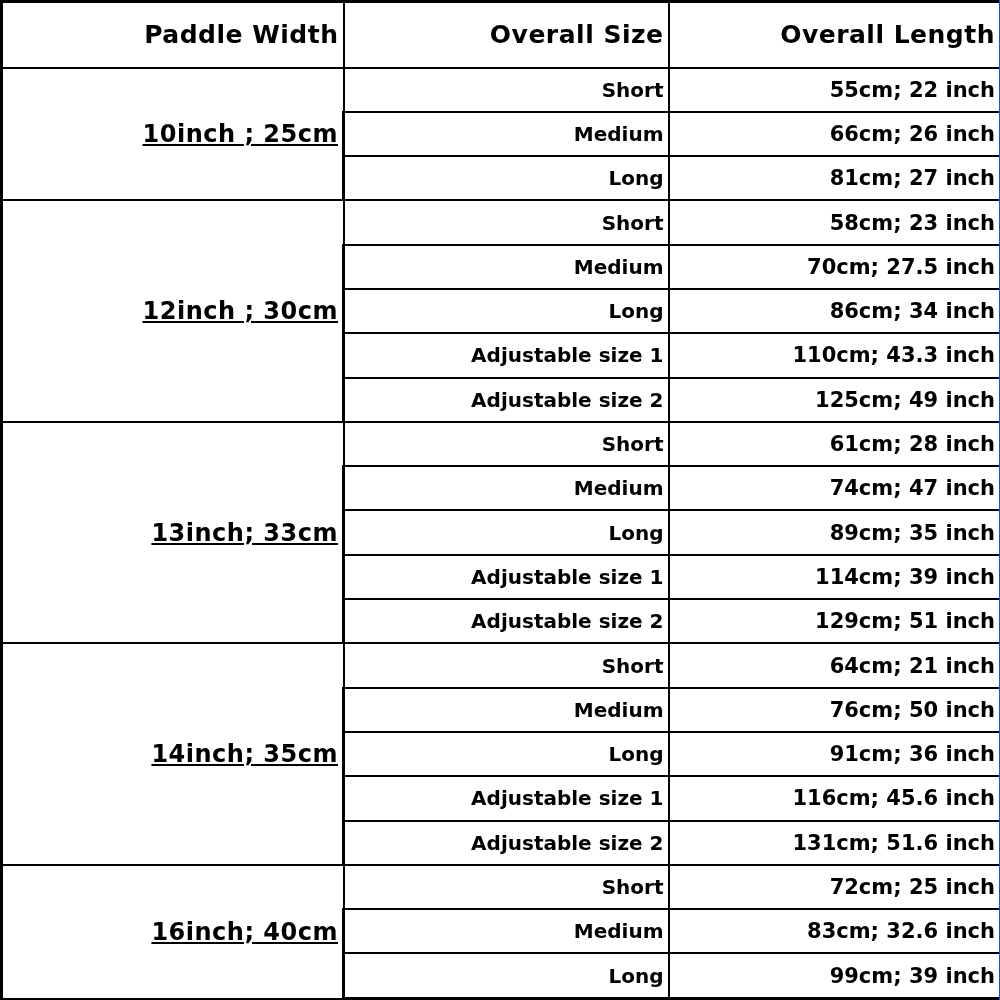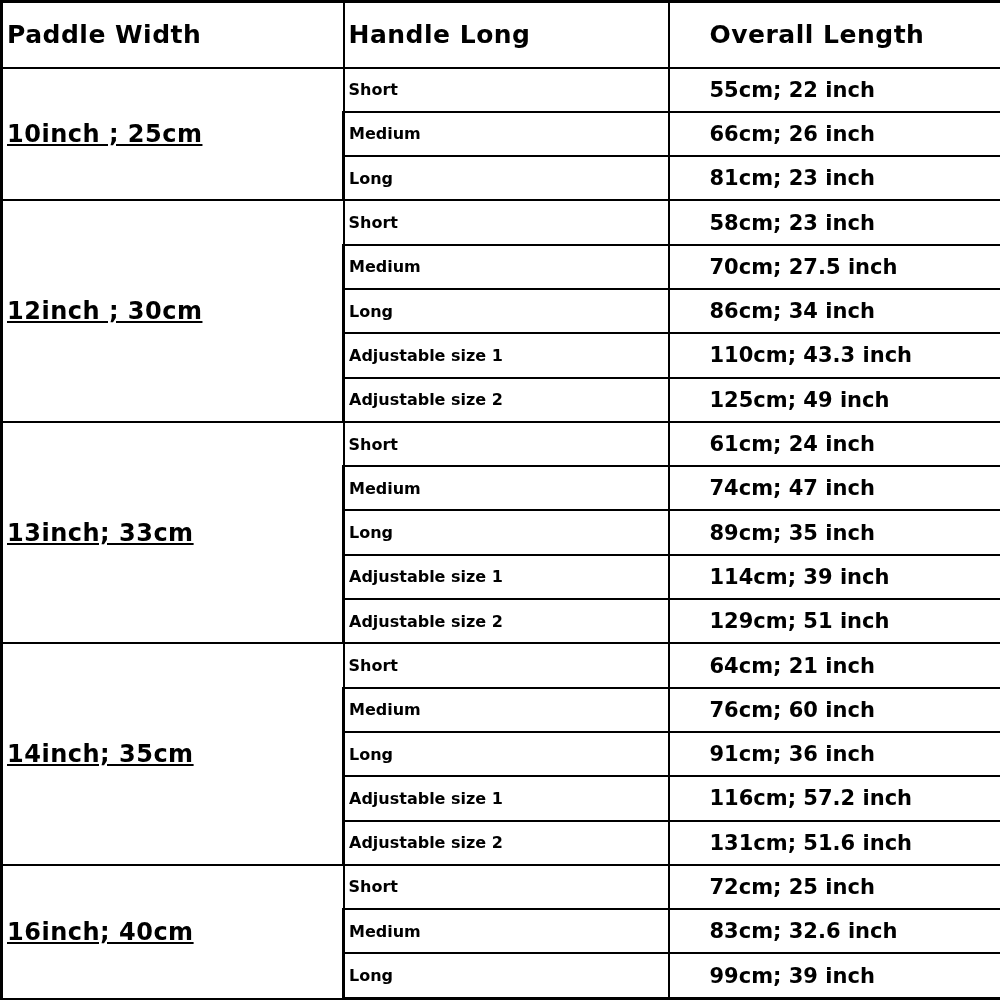--- a/index.html
+++ b/index.html
@@ -16,79 +16,79 @@
     height: 1000px;
     border-collapse: collapse;
     table-layout: fixed;
   }
   #size-table col.c-width  { width: 342px; }
   #size-table col.c-handle { width: 325px; }
   #size-table col.c-length { width: 333px; }
 
   #size-table th, #size-table td {
     border: 2px solid #000000;
-    text-align: left;
+    text-align: right;
     vertical-align: middle;
     padding: 2px 4px;
     color: #000000;
     font-weight: bold;
   }
   
   #size-table tr:first-child th { border-top: 3px solid #000; }
   #size-table tr td:first-child, #size-table tr th:first-child { border-left: 3px solid #000; }
-  #size-table tr td:last-child, #size-table tr th:last-child { border-right: 3px solid #1d4ed8; padding-left: 40px; }
+  #size-table tr td:last-child, #size-table tr th:last-child { border-right: 5px solid #1d4ed8; padding-left: 40px; }
   #size-table tr:last-child td { border-bottom: 3px solid #000; }
 
   thead th {
     color: #ff0000;
     font-size: 25px;
     letter-spacing: 0.5px;
     height: 66px;
   }
   td.width-cell {
     font-size: 24px;
     letter-spacing: 0.5px;
     text-decoration: underline;
   }
   td.handle-cell {
-    font-size: 16px;
+    font-size: 20px;
   }
   td.length-cell {
     font-size: 21px;
   }
 </style>
 </head>
 <body>
 
 <table id="size-table">
   <colgroup>
     <col class="c-width">
     <col class="c-handle">
     <col class="c-length">
   </colgroup>
   <thead>
     <tr>
       <th>Paddle  Width</th>
-      <th>Handle Long</th>
+      <th>Overall Size</th>
       <th>Overall Length</th>
     </tr>
   </thead>
   <tbody id="table-body">
       <tr>
         <td class="width-cell" rowspan="3">10inch ; 25cm</td>
         <td class="handle-cell">Short</td>
         <td class="length-cell">55cm;  22 inch</td>
       </tr>
       <tr>
         <td class="handle-cell">Medium</td>
         <td class="length-cell">66cm;  26 inch</td>
       </tr>
       <tr>
         <td class="handle-cell">Long</td>
-        <td class="length-cell">81cm;  23 inch</td>
+        <td class="length-cell">81cm;  27 inch</td>
       </tr>
       <tr>
         <td class="width-cell" rowspan="5">12inch ; 30cm</td>
         <td class="handle-cell">Short</td>
         <td class="length-cell">58cm;  23 inch</td>
       </tr>
       <tr>
         <td class="handle-cell">Medium</td>
         <td class="length-cell">70cm;  27.5 inch</td>
       </tr>
@@ -100,21 +100,21 @@
         <td class="handle-cell">Adjustable size 1</td>
         <td class="length-cell">110cm;  43.3 inch</td>
       </tr>
       <tr>
         <td class="handle-cell">Adjustable size 2</td>
         <td class="length-cell">125cm;  49 inch</td>
       </tr>
       <tr>
         <td class="width-cell" rowspan="5">13inch;  33cm</td>
         <td class="handle-cell">Short</td>
-        <td class="length-cell">61cm;  24 inch</td>
+        <td class="length-cell">61cm;  28 inch</td>
       </tr>
       <tr>
         <td class="handle-cell">Medium</td>
         <td class="length-cell">74cm;  47 inch</td>
       </tr>
       <tr>
         <td class="handle-cell">Long</td>
         <td class="length-cell">89cm;  35 inch</td>
       </tr>
       <tr>
@@ -125,29 +125,29 @@
         <td class="handle-cell">Adjustable size 2</td>
         <td class="length-cell">129cm;  51 inch</td>
       </tr>
       <tr>
         <td class="width-cell" rowspan="5">14inch;  35cm</td>
         <td class="handle-cell">Short</td>
         <td class="length-cell">64cm;  21 inch</td>
       </tr>
       <tr>
         <td class="handle-cell">Medium</td>
-        <td class="length-cell">76cm;  60 inch</td>
+        <td class="length-cell">76cm;  50 inch</td>
       </tr>
       <tr>
         <td class="handle-cell">Long</td>
         <td class="length-cell">91cm;  36 inch</td>
       </tr>
       <tr>
         <td class="handle-cell">Adjustable size 1</td>
-        <td class="length-cell">116cm;  57.2 inch</td>
+        <td class="length-cell">116cm;  45.6 inch</td>
       </tr>
       <tr>
         <td class="handle-cell">Adjustable size 2</td>
         <td class="length-cell">131cm;  51.6 inch</td>
       </tr>
       <tr>
         <td class="width-cell" rowspan="3">16inch;  40cm</td>
         <td class="handle-cell">Short</td>
         <td class="length-cell">72cm;  25 inch</td>
       </tr>

